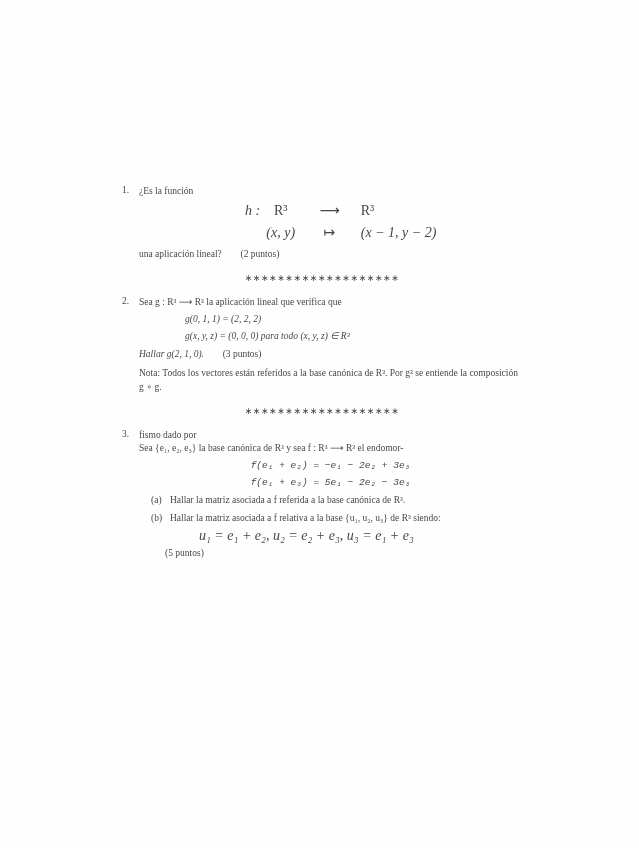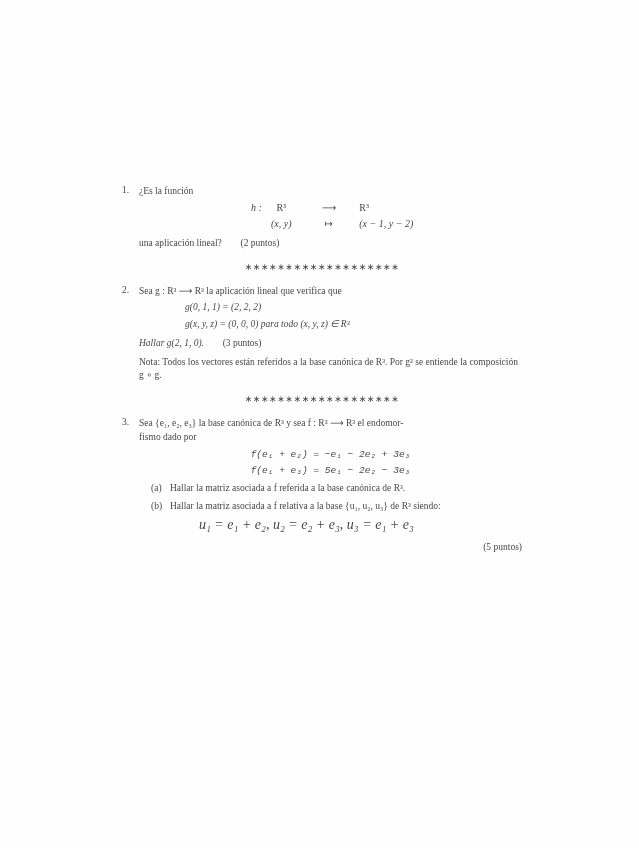--- a/index.html
+++ b/index.html
@@ -69,21 +69,21 @@
     text-align: center;
     font-size: 9px;
     letter-spacing: 0.6px;
     margin: 11px 0 13px 0;
     color: #2b2b2b;
   }
   .maprow {
     display: block;
     text-align: center;
     white-space: nowrap;
-    font-size: 10px;
+    font-size: 14px;
     margin: 2px 0;
   }
   .maprow .c1 { display: inline-block; width: 26px; text-align: right; }
   .maprow .c2 { display: inline-block; width: 34px; text-align: center; }
   .maprow .c3 { display: inline-block; width: 56px; text-align: center; }
   .maprow .c4 { display: inline-block; width: 66px; text-align: left; }
   .it { font-style: italic; }
   .para { margin-top: 5px; }
   .subitem {
     margin-left: 12px;
@@ -100,21 +100,21 @@
   .subitem .txt {
     margin-left: 19px;
     line-height: 1.45;
   }
   .basisline {
     margin-left: 60px;
     margin-top: 1px;
     font-size: 14px;
     white-space: nowrap;
   }
-  .pts { margin-left: 26px; margin-top: 6px; font-size: 9.5px; text-align: right; }
+  .pts { margin-left: 26px; margin-top: 0; font-size: 9.5px; }
   .arrow { letter-spacing: -1px; }
 </style>
 </head>
 <body>
 
 <div class="page">
   <div class="sheet blurry">
 
     <div class="item">
       <div class="num">1.</div>
@@ -163,22 +163,22 @@
           <span>Todos los vectores están referidos a la base canónica de R³. Por g² se entiende la composición g ∘ g.</span>
         </div>
       </div>
     </div>
 
     <div class="sep">∗∗∗∗∗∗∗∗∗∗∗∗∗∗∗∗∗∗∗</div>
 
     <div class="item">
       <div class="num">3.</div>
       <div class="body">
+        <div class="line">fismo dado por</div>
         <div class="line">Sea {e₁, e₂, e₃} la base canónica de R³ y sea f : R³ ⟶ R³ el endomor-</div>
-        <div class="line">fismo dado por</div>
 
         <div class="eq it">f(e₁ + e₂) = −e₁ − 2e₂ + 3e₃</div>
         <div class="eq it">f(e₁ + e₃) = 5e₁ − 2e₂ − 3e₃</div>
 
         <div class="subitem">
           <span class="lbl">(a)</span>
           <div class="txt">Hallar la matriz asociada a f referida a la base canónica de R³.</div>
         </div>
 
         <div class="subitem">

